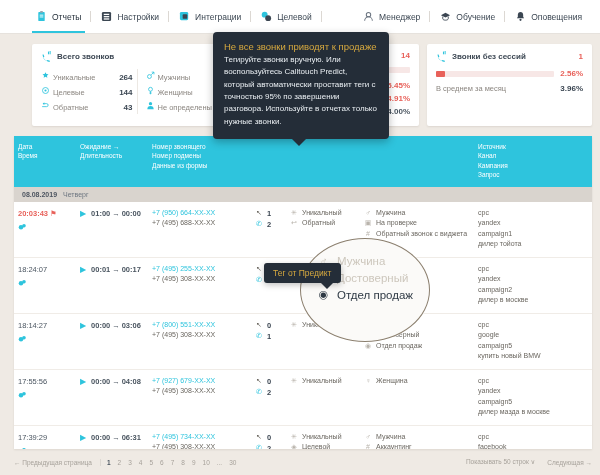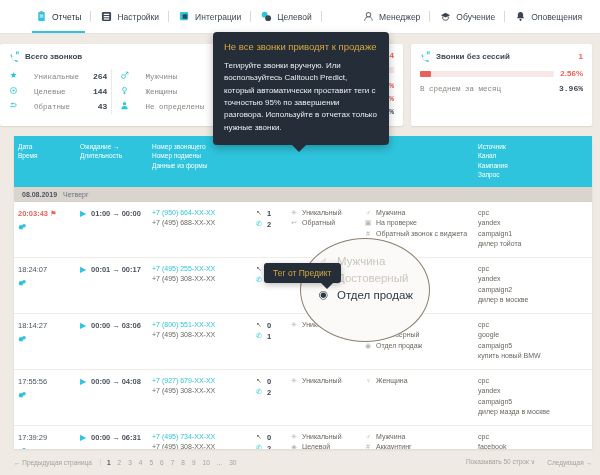--- a/index.html
+++ b/index.html
@@ -32,41 +32,41 @@
     content: ""; position: absolute; left: 6px; right: 6px; bottom: 0;
     height: 2px; background: #2ec4dd;
   }
   .nav-spacer { flex: 1; }
   .nav-right { display: flex; align-items: stretch; }
   .nav-right .nav-item { color: #3b4652; }
   .ico { width: 11px; height: 11px; display:inline-block; position: relative; flex: none; }
 
   
   .stats {
-    position: absolute; top: 44px; left: 0; right: 8px;
+    position: absolute; top: 44px; left: 32px; right: 8px;
     display: flex; gap: 8px;
   }
   .card {
     background: #fff; border-radius: 2px; padding: 7px 9px 8px;
     box-shadow: 0 1px 2px rgba(60,50,40,.10);
   }
   .card-a { width: 214px; }
   .card-b { flex: 1; }
   .card-title {
     display: flex; align-items: center; gap: 5px;
     font-size: 8px; color: #3b4652; font-weight: bold; margin-bottom: 7px;
   }
   .card-title .cnt { margin-left: auto; font-weight: bold; }
   .cnt-red { color: #e8615a; }
   .rows2 { display: flex; }
   .col { flex: 1; }
   .col + .col { border-left: 1px solid #ece8e3; padding-left: 8px; margin-left: 4px; }
   .srow {
-    display: flex; align-items: center; gap: 14px;
-    font-size: 7.5px; color: #8b8680; padding: 2px 0; font-family: Liberation Mono, monospace;
+    display: flex; align-items: flex-end; gap: 1px;
+    font-size: 7.5px; color: #8b8680; padding: 2px 0;
   }
   .srow .v { margin-left: auto; color: #3b4652; font-weight: bold; font-size: 8px; }
   .srow .v.red { color: #e8615a; }
   .srow .v.plain { font-weight: bold; color: #4a5560; }
   .bar-wrap { height: 6px; background: #f7e7e6; border-radius: 1px; margin: 2px 0 6px; position: relative; }
   .bar-fill { height: 6px; background: #e8615a; border-radius: 1px; }
 
   
   .table-wrap {
     position: absolute; top: 136px; left: 14px; right: 8px; bottom: 26px;
@@ -110,21 +110,21 @@
   .pg { color: #a7a29b; }
   .pg.cur { color: #4a5560; font-weight: bold; }
   .footer-right { margin-left: auto; display: flex; align-items: center; gap: 12px; }
 
   
   .tooltip {
     position: absolute; left: 213px; top: 32px; width: 176px;
     background: #242d38; border-radius: 4px; padding: 9px 11px 11px;
     box-shadow: 0 3px 8px rgba(0,0,0,.28); z-index: 30;
   }
-  .tooltip h3 { color: #d7a93f; font-size: 9.5px; line-height: 1.35; font-weight: normal; margin-bottom: 6px; }
+  .tooltip h3 { color: #d7a93f; font-size: 9.5px; line-height: 1.35; font-weight: normal; }
   .tooltip p { color: #e9eef2; font-size: 8px; line-height: 1.55; }
   .tooltip::after {
     content: ""; position: absolute; left: 78px; bottom: -7px;
     border-left: 8px solid transparent; border-right: 8px solid transparent;
     border-top: 8px solid #242d38;
   }
 
   
   .mag {
     position: absolute; left: 300px; top: 238px; width: 130px; height: 104px;

